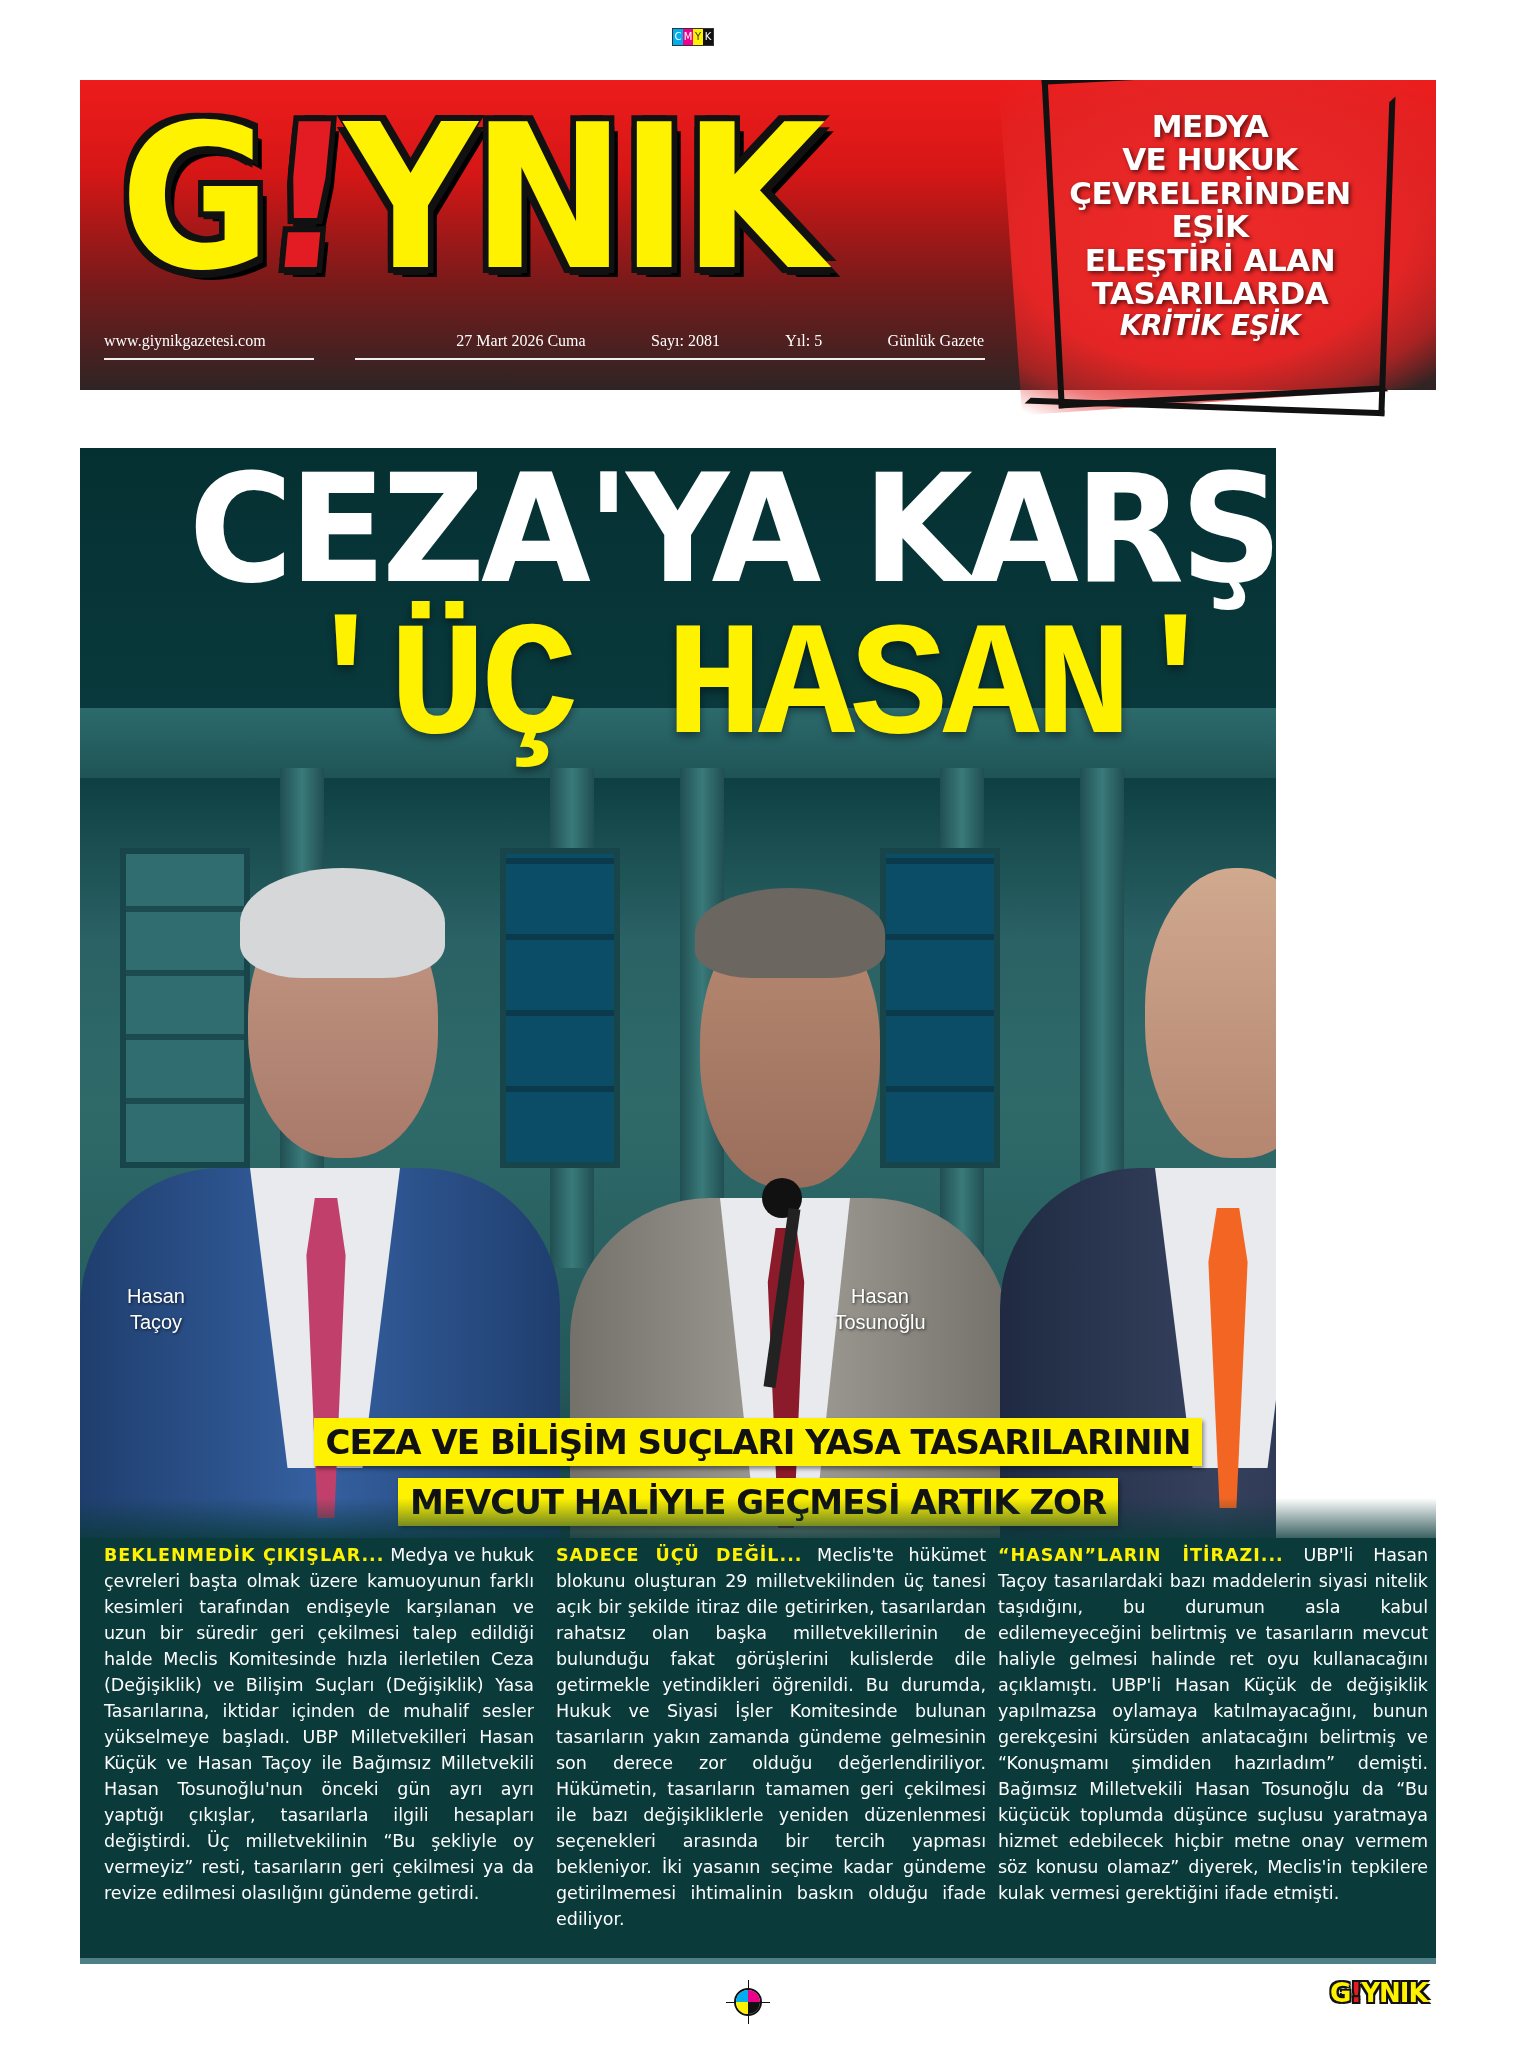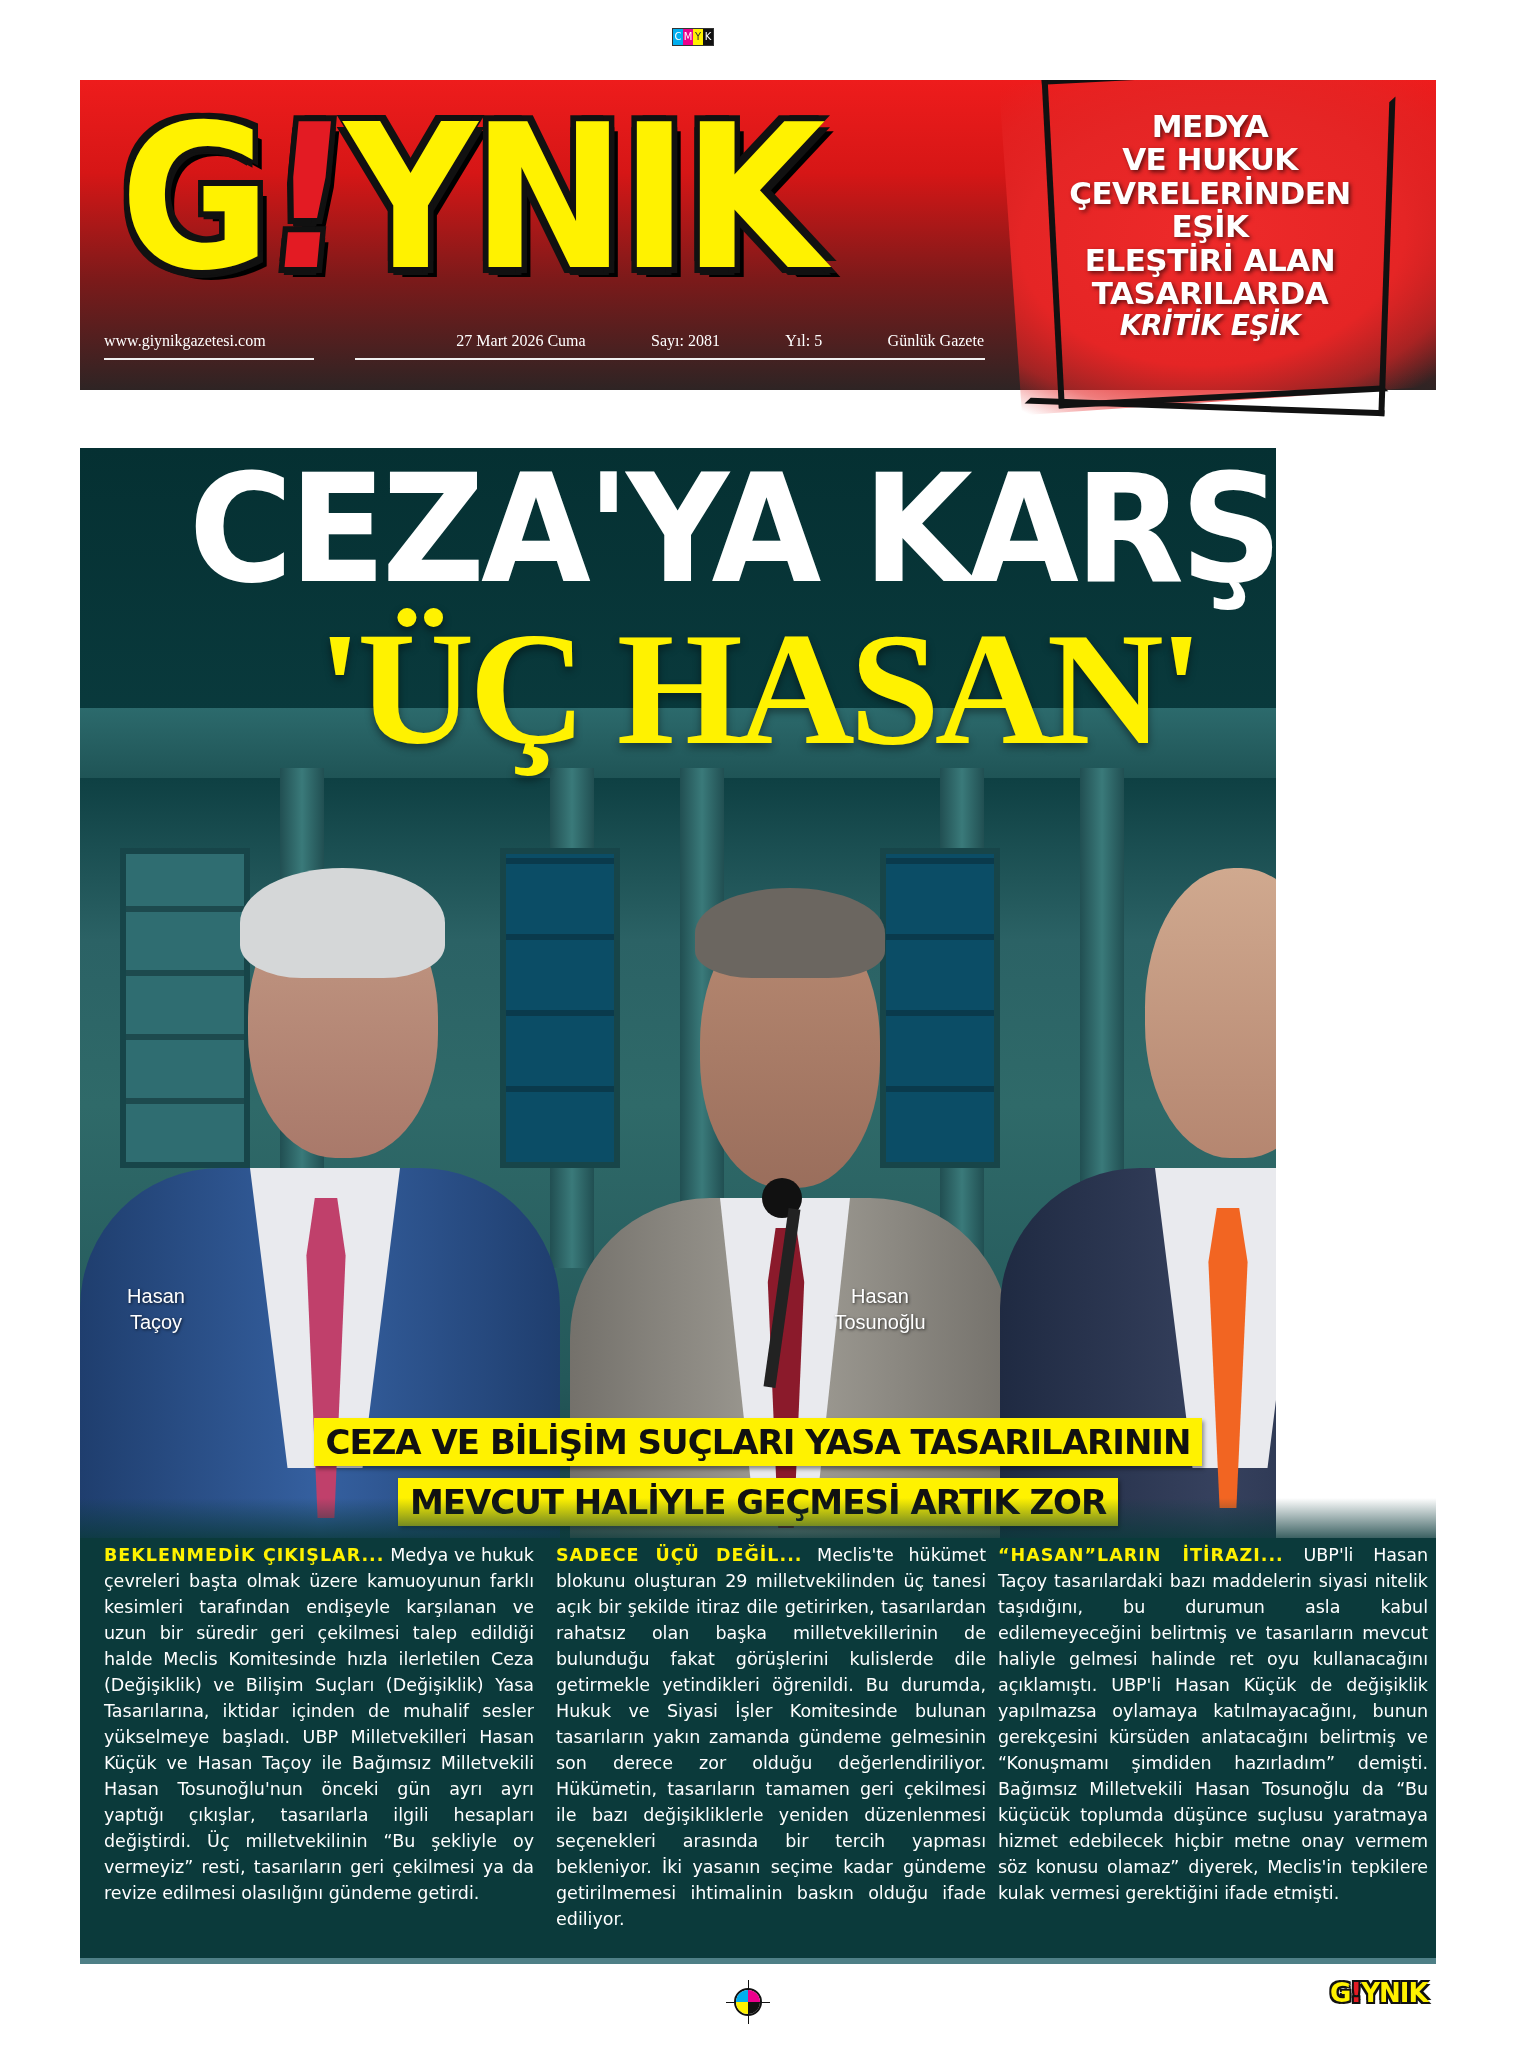--- a/index.html
+++ b/index.html
@@ -42,21 +42,21 @@
     background: linear-gradient(180deg, #053032 0%, #0a3b3e 28%, #2b6265 45%, #2f6a69 60%, #24585a 85%, #173f41 100%); overflow: hidden; }
 
   .building { position: absolute; left: 0; top: 260px; width: 1356px; height: 560px; }
   .b-roof { position: absolute; left: 0; top: 0; width: 1356px; height: 70px; background: linear-gradient(180deg, #2c6a6c, #1f5456); }
   .b-col { position: absolute; top: 60px; width: 44px; height: 500px; background: linear-gradient(90deg, #214f52, #3a7a7a, #214f52); }
   .b-window { position: absolute; top: 140px; width: 120px; height: 320px; background: repeating-linear-gradient(0deg, #0b4d66 0 70px, #0a3a4c 70px 76px), #0b4d66; border: 6px solid #174549; }
   .b-window.side { background: repeating-linear-gradient(0deg, #2f6d71 0 58px, #1d4a4e 58px 64px); }
 
   .headline1 { position: absolute; left: 0; top: 0; width: 1356px; text-align: center; font-family: "DejaVu Sans", sans-serif; font-weight: 900;
     color: #ffffff; font-size: 142px; line-height: 1; letter-spacing: -4px; padding-top: 10px; transform: scaleY(1.05); }
-  .headline2 { position: absolute; left: 0; top: 160px; width: 1356px; text-align: center; font-family: Liberation Serif, serif; font-weight: 900;
+  .headline2 { position: absolute; left: 0; top: 160px; width: 1356px; text-align: center; font-family: Liberation Mono, monospace; font-weight: 900;
     color: #fff200; font-size: 162px; line-height: 1; letter-spacing: -5px; text-shadow: 0 4px 8px rgba(0,0,0,0.45); }
 
   .person { position: absolute; }
   .suit { position: absolute; border-radius: 140px 140px 0 0; }
   .shirt { position: absolute; background: #e9eaee; clip-path: polygon(0 0, 100% 0, 75% 100%, 25% 100%); }
   .tie { position: absolute; clip-path: polygon(30% 0, 70% 0, 85% 18%, 65% 100%, 35% 100%, 15% 18%); }
   .head { position: absolute; border-radius: 48% 48% 46% 46%; }
   .hair { position: absolute; border-radius: 50% 50% 30% 30%; }
 
   .name-label { position: absolute; color: #fff; font-family: "Liberation Sans", sans-serif; font-size: 20px; line-height: 26px; text-align: center; text-shadow: 1px 1px 3px rgba(0,0,0,0.7); }

